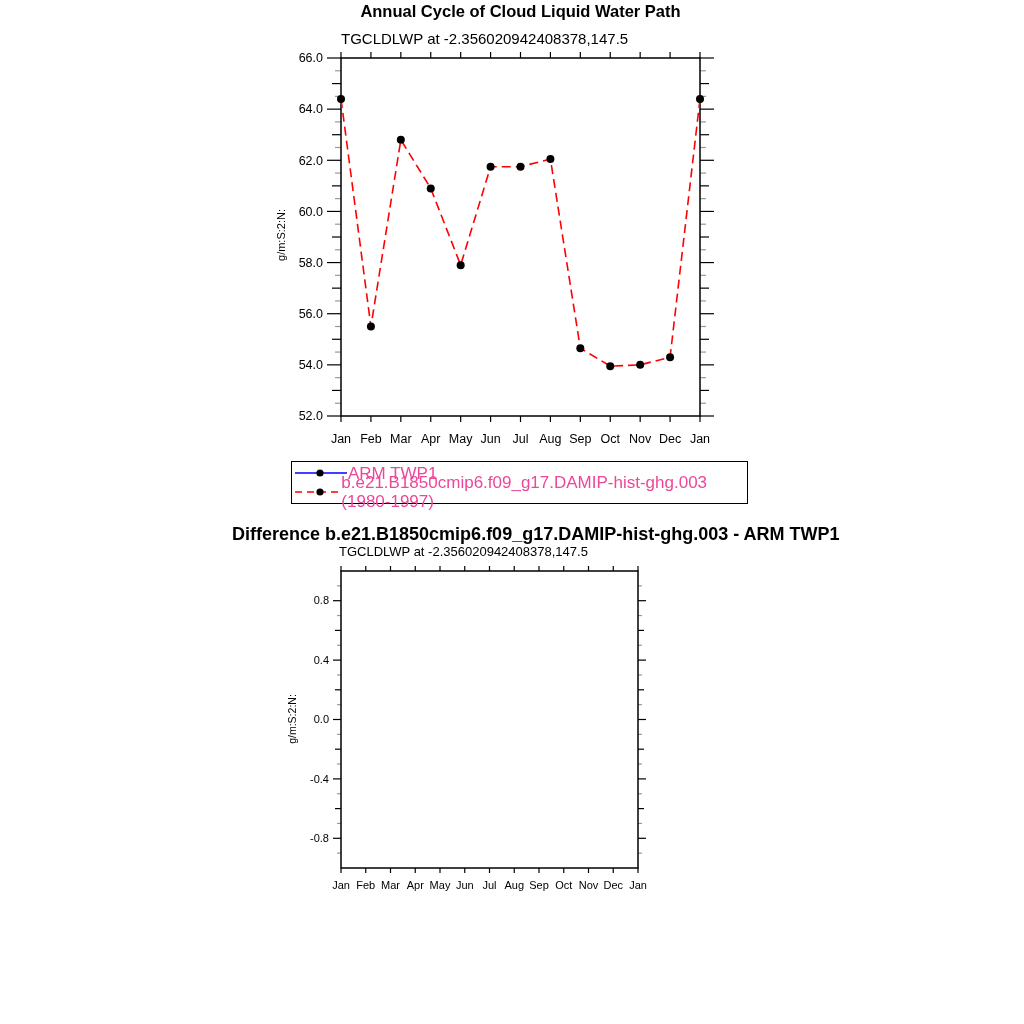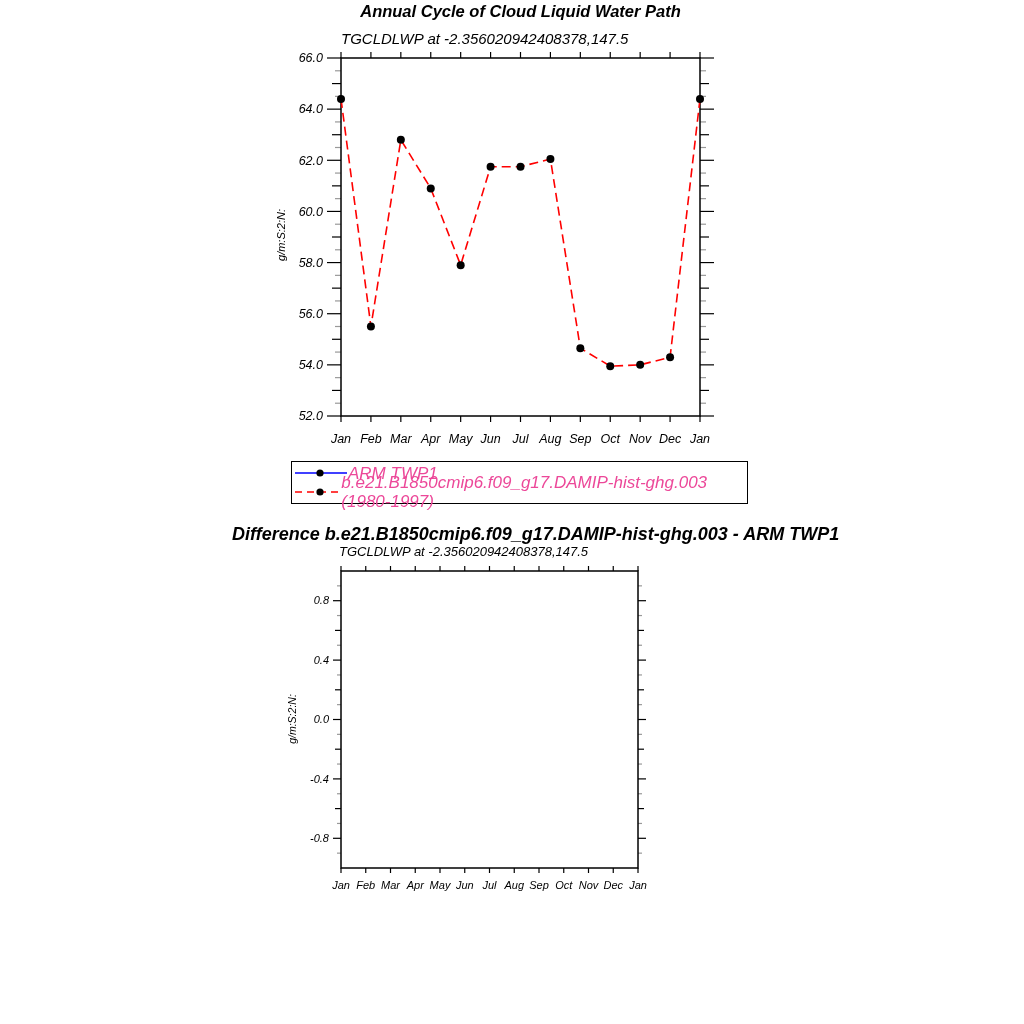--- a/index.html
+++ b/index.html
@@ -2,21 +2,20 @@
 <html><head>
 <meta charset="utf-8">
 <style>
   html, body { margin: 0; padding: 0; background: #ffffff; }
   .page {
     position: relative;
     width: 1024px; height: 1024px;
     background: #ffffff;
     font-family: "Liberation Sans", sans-serif;
     overflow: hidden;
-    font-style: italic;
   }
   .abs { position: absolute; white-space: nowrap; color: #000; }
   .t-top-title   { left: 341px; top: 2px;   width: 359px; text-align: center; font-size: 16.5px; font-weight: bold; }
   .t-top-sub     { left: 341px; top: 30px;  font-size: 15px; }
   .t-top-ylab    { left: 281px; top: 235px; font-size: 11px;   transform: translate(-50%,-50%) rotate(-90deg); }
   .t-bot-title   { left: 232px; top: 524px; font-size: 18px; font-weight: bold; }
   .t-bot-sub     { left: 339px; top: 544px; font-size: 13px; }
   .t-bot-ylab    { left: 292px; top: 719px; font-size: 10.5px; transform: translate(-50%,-50%) rotate(-90deg); }
   #chart-svg { position: absolute; left: 0; top: 0; }
   svg text { font-family: "Liberation Sans", sans-serif; fill: #000; }

